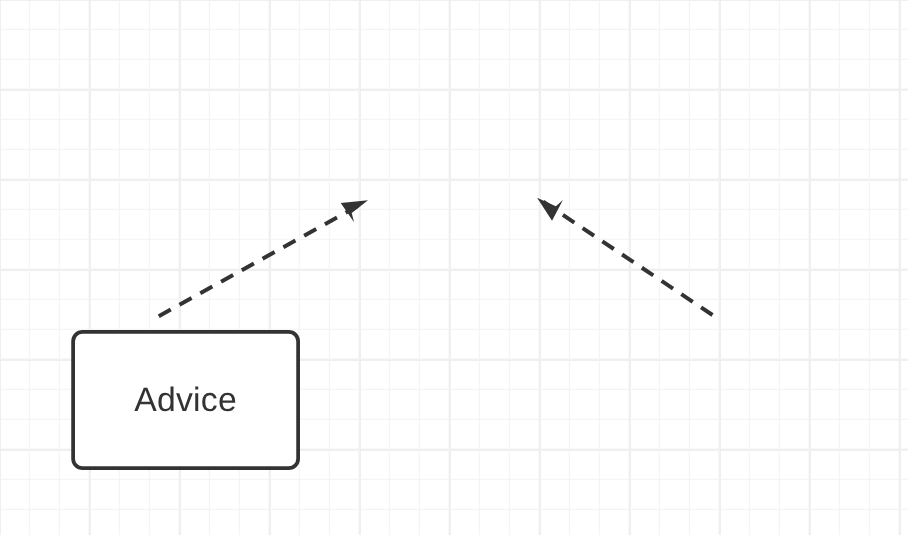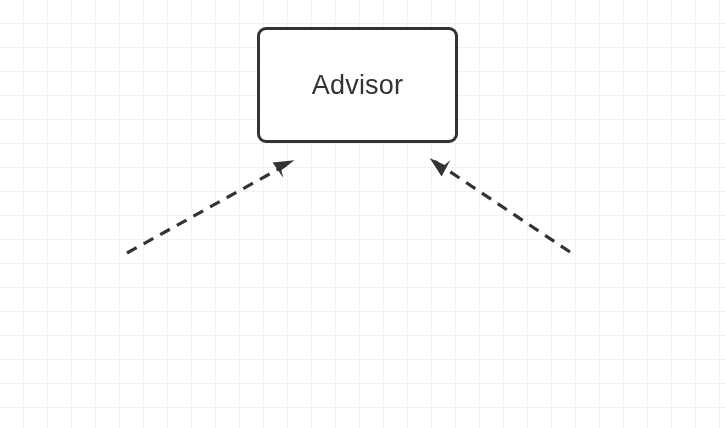--- a/index.html
+++ b/index.html
@@ -95,19 +95,19 @@
 
     <g>
       <line x1="127" y1="253" x2="293" y2="161" stroke="#333333" stroke-width="3.2" stroke-dasharray="11 8" stroke-linecap="butt" marker-end="url(#arrow-solid)"></line>
     </g>
 
     <g>
       <line x1="570" y1="252" x2="431" y2="159" stroke="#333333" stroke-width="3.2" stroke-dasharray="11 8" stroke-linecap="butt" marker-end="url(#arrow-solid)"></line>
     </g>
   </svg>
 
-  <div class="node" id="node-advisor">
-    <span class="node-label">Advisor</span>
+
+  <div class="node" id="node-advice">
+    <span class="node-label">Advice</span>
   </div>
-
 
 
 </div>
 
 </body></html>

